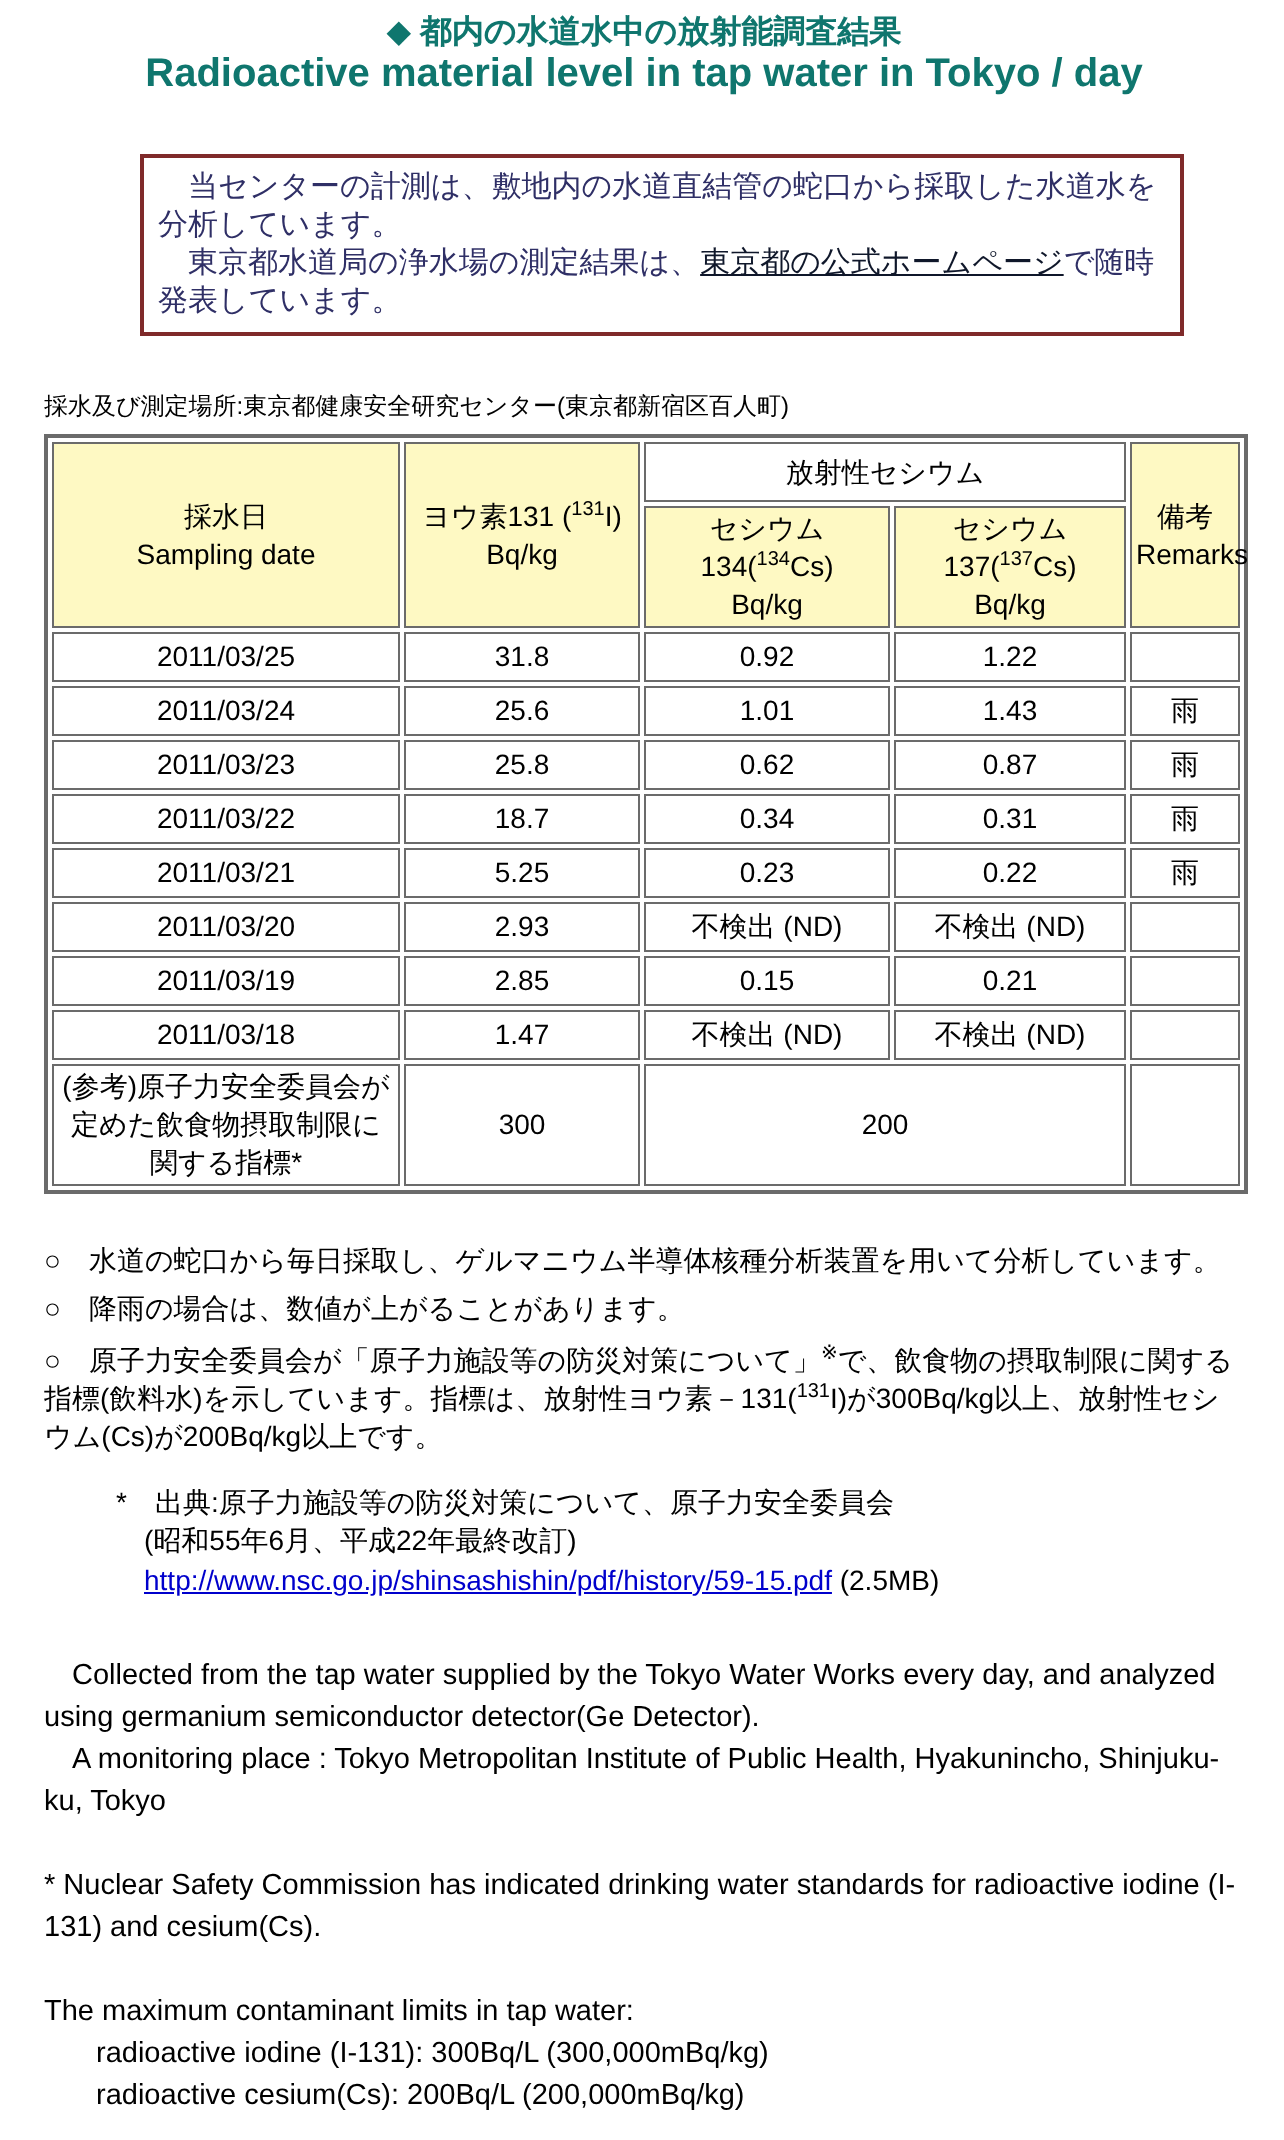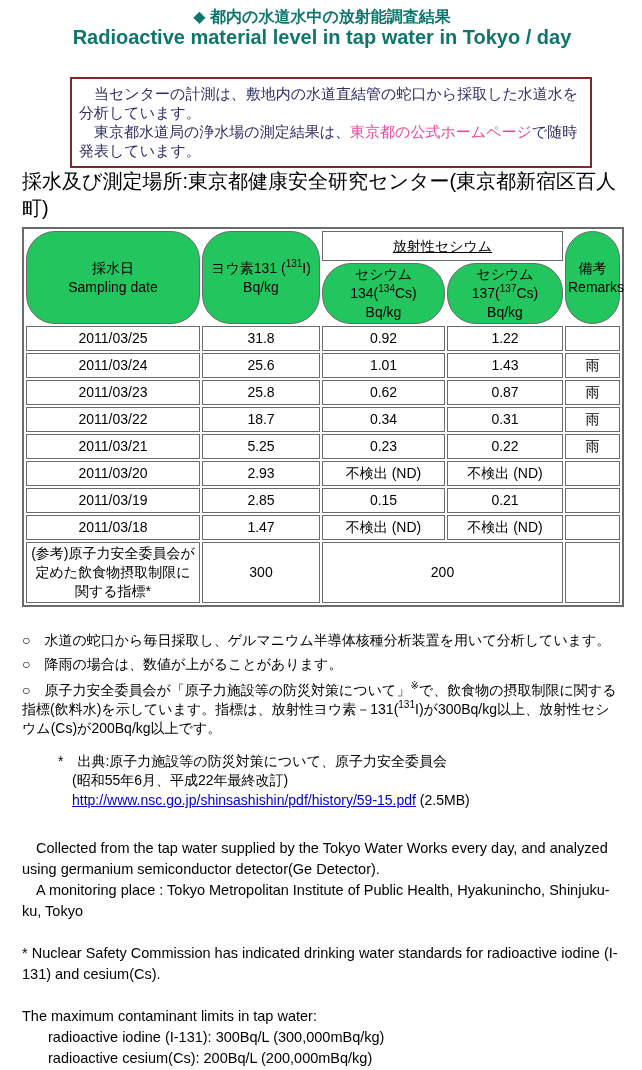--- a/index.html
+++ b/index.html
@@ -15,38 +15,38 @@
   .titles .ja{font-size:16px;line-height:21px;}
   .titles .en{font-size:20px;line-height:21px;}
 
   
   .notice{
     margin:29px 0 0 48px;width:504px;
     border:2px solid #7f2a2a;
     padding:5px 7px 6px 7px;
     color:#2f2f66;font-size:15px;line-height:19px;
   }
-  .link-purple{color:#ec4899;cursor:pointer;}
+  .link-purple{color:#0f172a;text-decoration:underline;cursor:pointer;}
   .link-blue{color:#0000cc;text-decoration:underline;cursor:pointer;}
 
   
-  .location{font-size:20px;}
+  .location{margin-top:27px;font-size:12px;}
 
   
   table.results{
     margin-top:5px;border-collapse:separate;border-spacing:2px;
     border:2px solid #6b6b6b;table-layout:fixed;width:598px;
     font-size:14px;
   }
   table.results td,table.results th{
     border:1px solid #6b6b6b;text-align:center;vertical-align:middle;
     padding:1px 2px;line-height:19px;font-weight:normal;
   }
-  table.results th.gray{background:#22c55e;border-radius:29px;}
-  table.results th.white{background:#ffffff;height:26px;text-decoration:underline;}
+  table.results th.gray{background:#fef9c3;}
+  table.results th.white{background:#ffffff;height:26px;}
   table.results td{height:21px;}
   td.limit-label{text-align:left;line-height:18px;padding:2px 3px;}
   sup{font-size:10px;line-height:0;}
 
   
   .notes{margin-top:24px;font-size:14px;line-height:19px;}
   .notes p{margin:0 0 5px 0;}
   .notes p.note3{margin-top:7px;}
 
   

